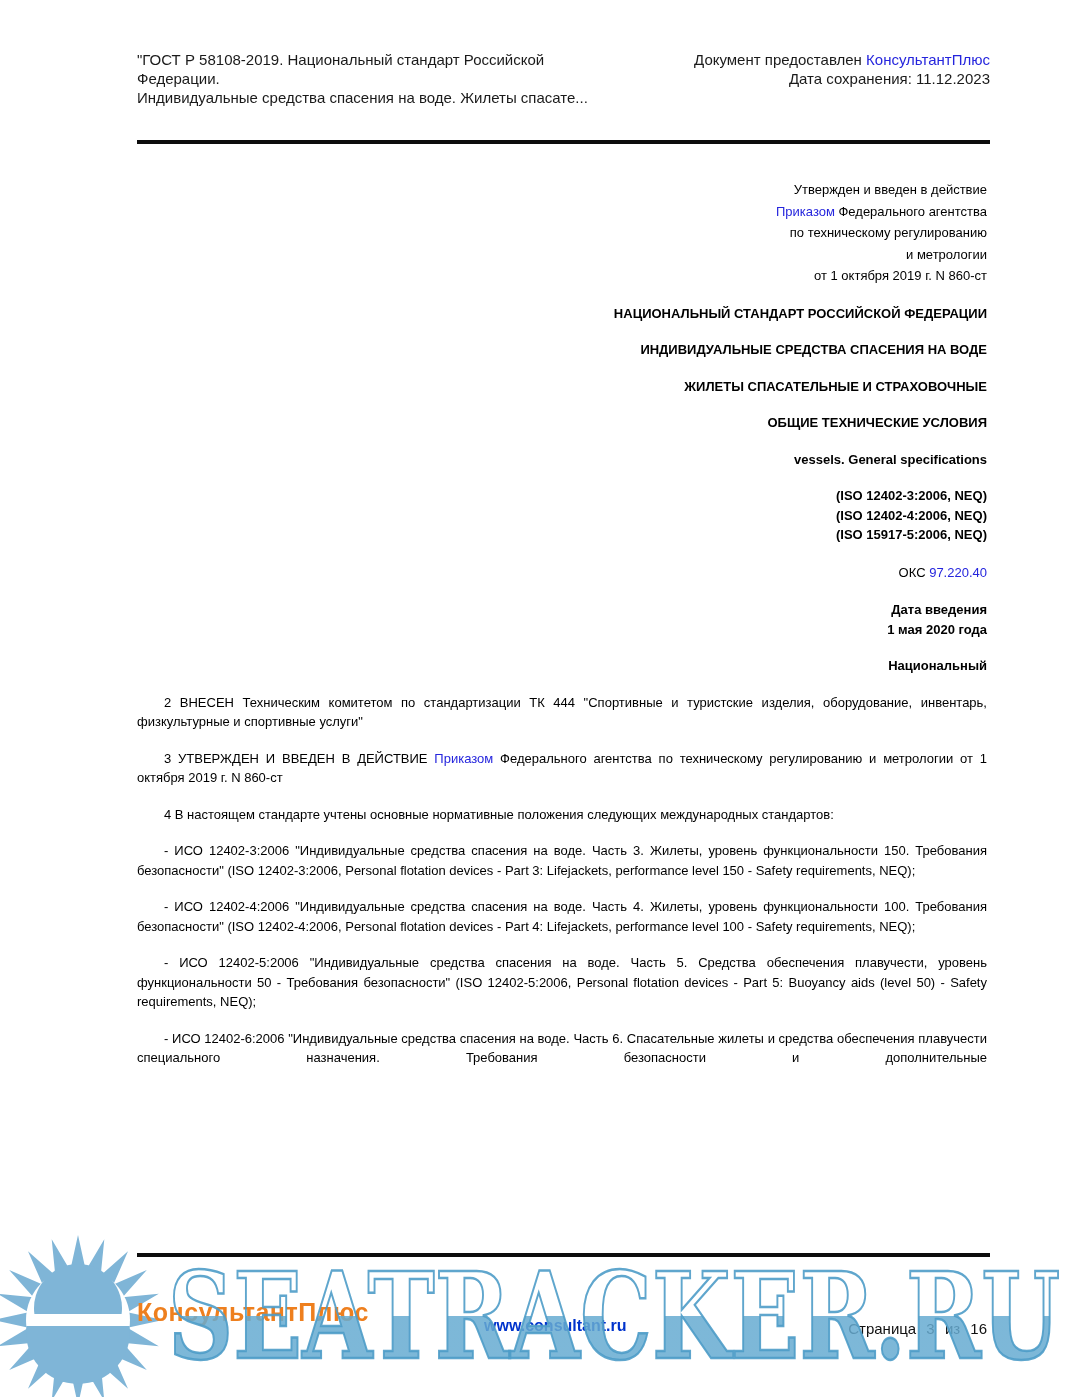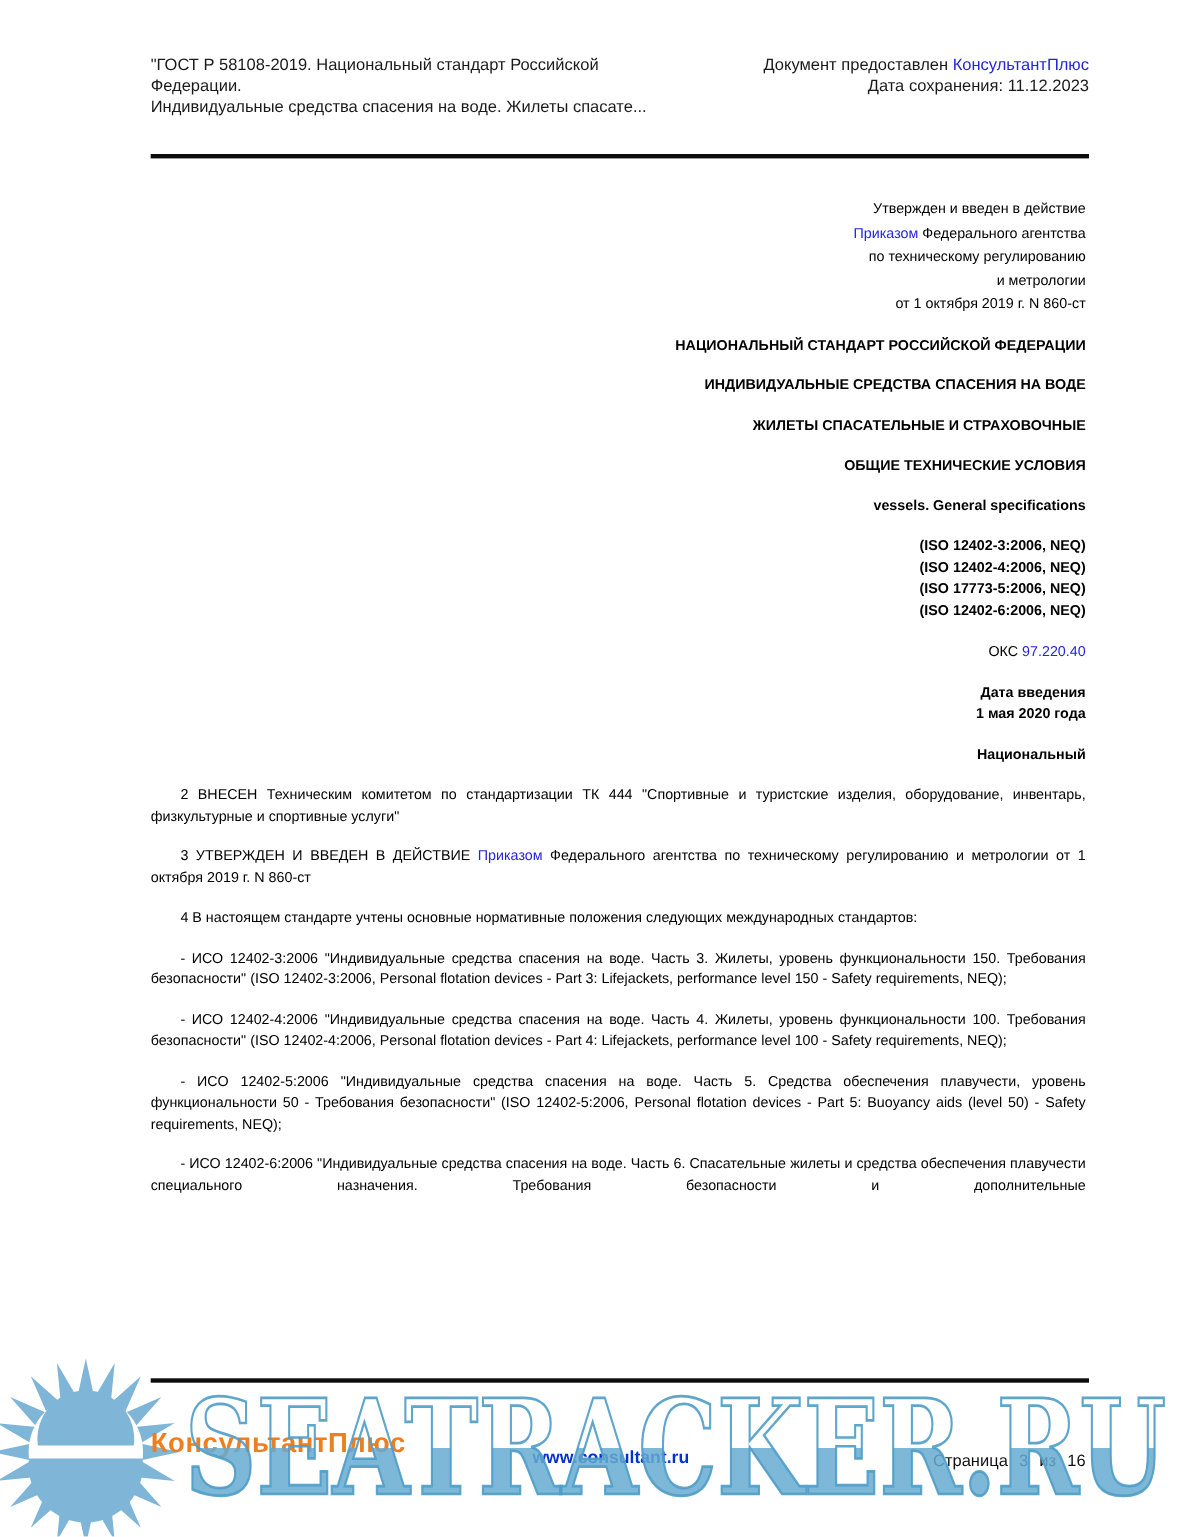--- a/index.html
+++ b/index.html
@@ -74,22 +74,21 @@
     <p class="h">ЖИЛЕТЫ СПАСАТЕЛЬНЫЕ И СТРАХОВОЧНЫЕ</p>
     <p class="h">ОБЩИЕ ТЕХНИЧЕСКИЕ УСЛОВИЯ</p>
 
     <p class="h">
       <span class="cline">vessels. General specifications</span>
     </p>
 
     <p class="h">
       <span class="cline">(ISO 12402-3:2006, NEQ)</span>
       <span class="cline">(ISO 12402-4:2006, NEQ)</span>
-      <span class="cline">(ISO 17773-5:2006, NEQ)</span>
-      <span class="cline">(ISO 12402-6:2006, NEQ)</span>
+      <span class="cline">(ISO 15917-5:2006, NEQ)</span>
     </p>
 
 
     <p class="right"><span>ОКС </span><a class="lnk">97.220.40</a></p>
 
     <p class="right bold">
       <span class="cline">Дата введения</span>
       <span class="cline">1 мая 2020 года</span>
     </p>
 

